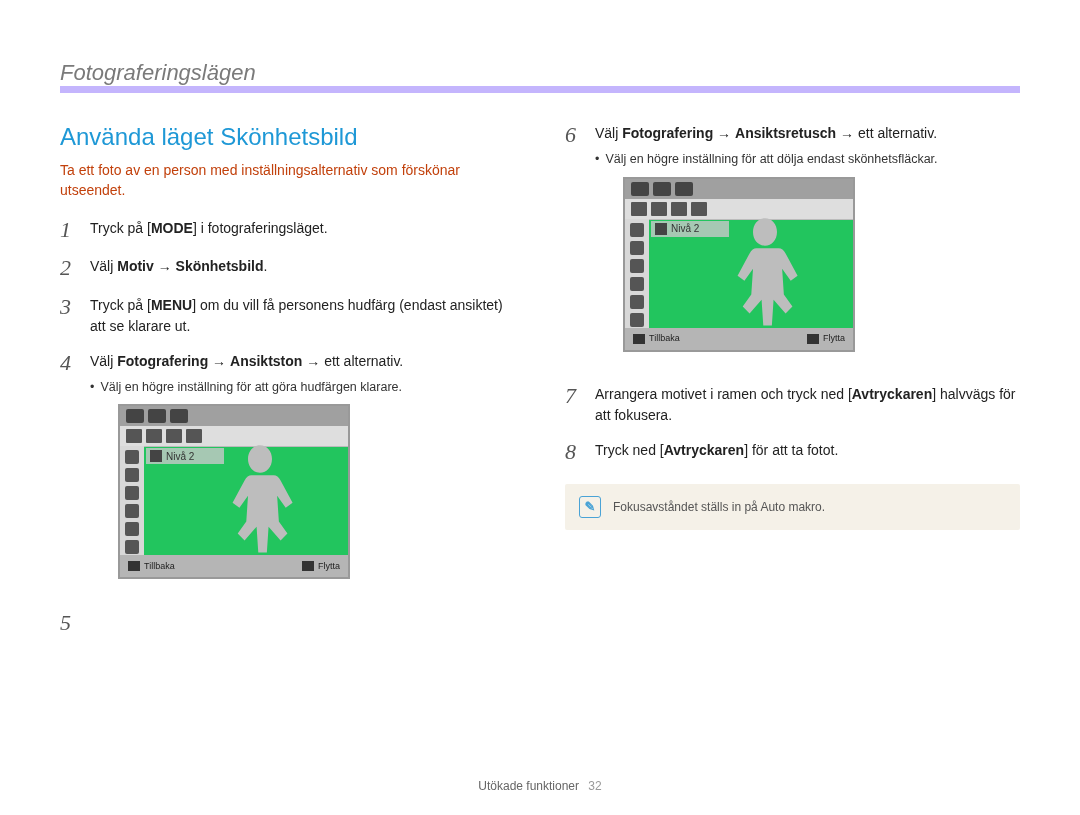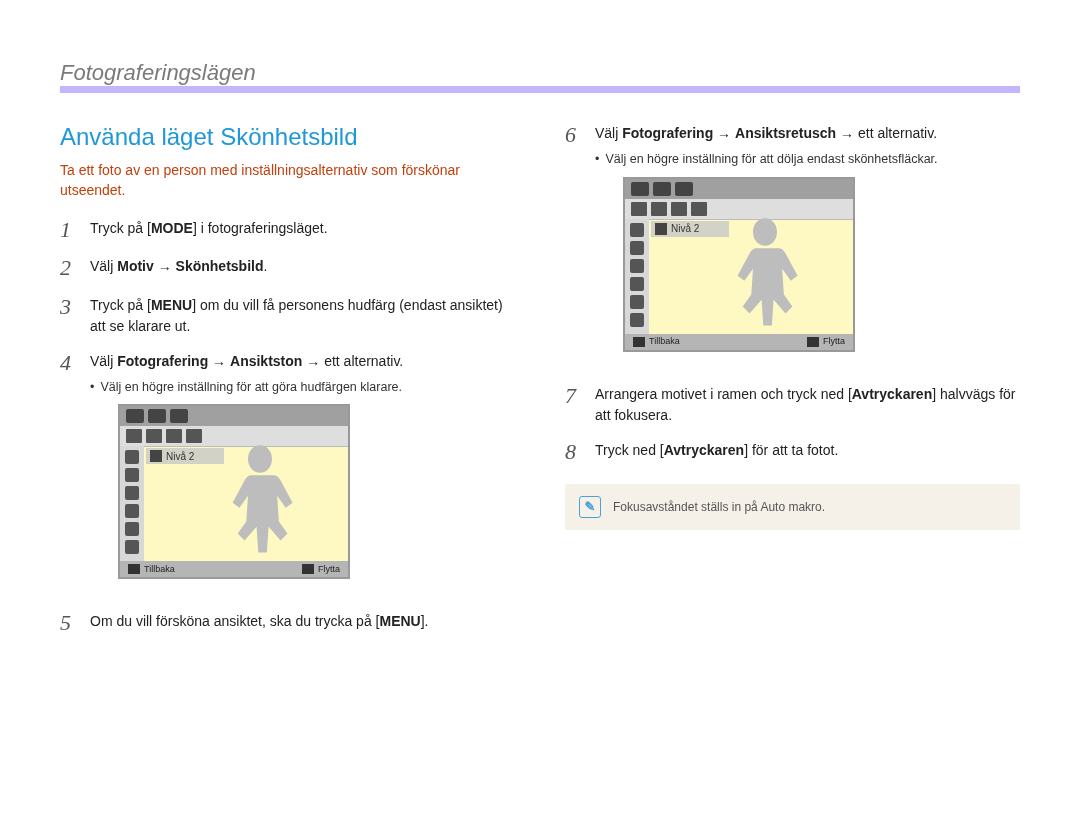--- a/index.html
+++ b/index.html
@@ -84,21 +84,21 @@
   .sub-bullet::before {
     content: "•";
     color: #333;
   }
 
   
   .lcd {
     width: 232px;
     height: 175px;
     border: 2px solid #999;
-    background: #fef9c3;
+    background: #22c55e;
     margin: 8px 0 18px 28px;
     position: relative;
     box-sizing: border-box;
     overflow: hidden;
     text-decoration: underline;
   }
   .lcd-top {
     height: 20px;
     background: #a0a0a0;
     display: flex;
@@ -158,21 +158,21 @@
     position: absolute;
     left: 90px;
     top: 35px;
     width: 100px;
     height: 120px;
   }
   .silhouette svg { width: 100%; height: 100%; }
   .lcd-bottom {
     position: absolute;
     bottom: 0; left: 0; right: 0;
-    height: 16px;
+    height: 22px;
     background: #b5b5b5;
     display: flex;
     align-items: center;
     justify-content: space-between;
     padding: 0 8px;
     font-size: 9px;
     color: #222;
   }
   .lcd-bottom .seg { display: flex; align-items: center; gap: 4px; }
   .lcd-bottom .mini-icon { width: 12px; height: 10px; background: #333; }
@@ -289,23 +289,20 @@
       <div class="seg">
         <span class="mini-icon"></span>
         <span>Flytta</span>
       </div>
     </div>
   </div>
 </div>
           </li>
           <li class="step">
             <div class="step-num">5</div>
-            <div class="step-body">
-              <div><span>Om du vill försköna ansiktet, ska du trycka på [</span><span class="bold">MENU</span><span>].</span></div>
-            </div>
           </li>
         </ol>
     </div>
 
     <div class="col">
       <ol class="steps" id="right-steps">
           <li class="step">
             <div class="step-num">6</div>
             <div class="step-body">
               <div><span>Välj </span><span class="bold">Fotografering</span><span> → </span><span class="bold">Ansiktsretusch</span><span> → ett alternativ.</span></div>
@@ -373,13 +370,17 @@
       <div class="note">
         <div class="note-icon">✎</div>
         <div>
           <span>Fokusavståndet ställs in på </span><span class="bold">Auto makro</span><span>.</span>
         </div>
       </div>
     </div>
 
   </div>
 
+  <div class="footer">
+    <span>Utökade funktioner</span>
+    <span class="pg" style="margin-left:6px;">32</span>
+  </div>
 </div>
 
 </body></html>

